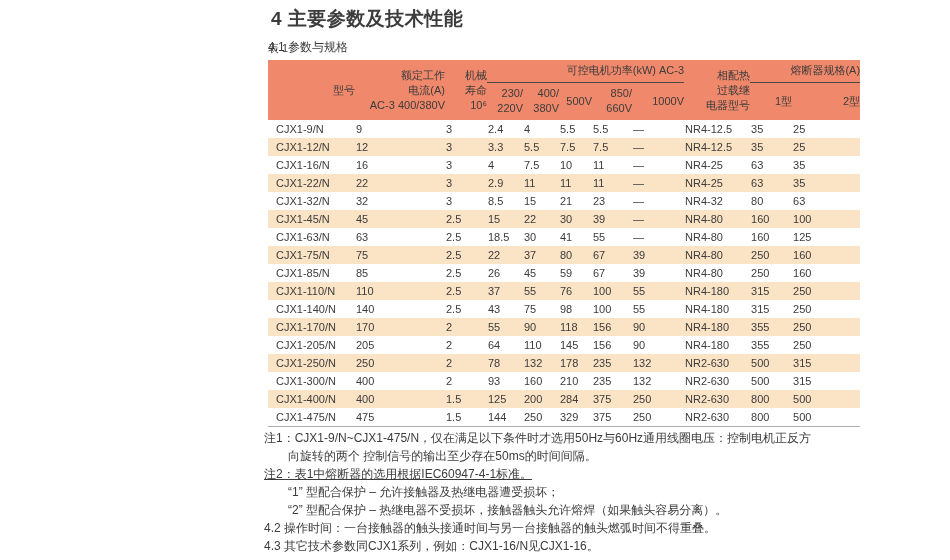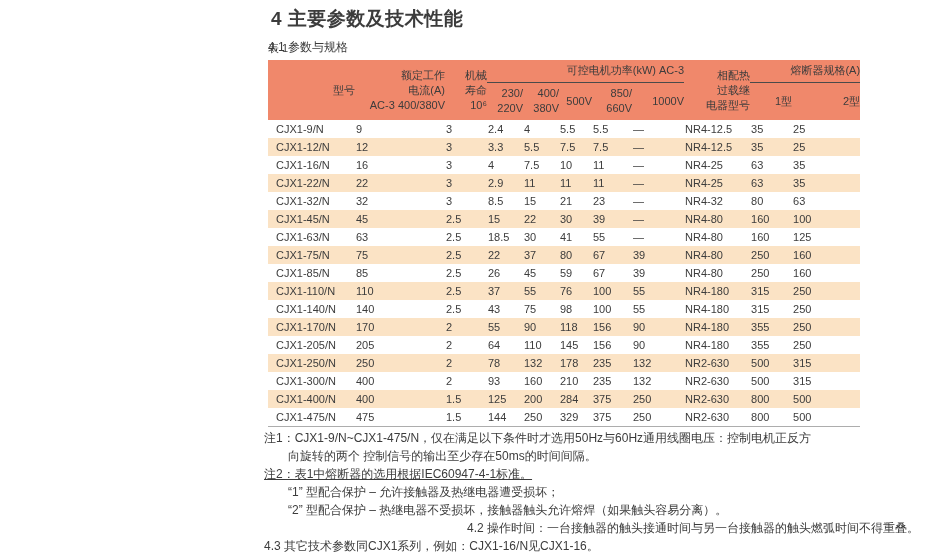--- a/index.html
+++ b/index.html
@@ -344,15 +344,15 @@
       </tbody>
   </table>
 </div>
 
 <div class="abs" id="notes">
     <div class="note-line" style="padding-left: 0px;">注1：CJX1-9/N~CJX1-475/N，仅在满足以下条件时才选用50Hz与60Hz通用线圈电压：控制电机正反方</div>
     <div class="note-line" style="padding-left: 24px;">向旋转的两个 控制信号的输出至少存在50ms的时间间隔。</div>
     <div class="note-line" style="padding-left: 0px; text-decoration: underline;">注2：表1中熔断器的选用根据IEC60947-4-1标准。</div>
     <div class="note-line" style="padding-left: 24px;">“1” 型配合保护 – 允许接触器及热继电器遭受损坏；</div>
     <div class="note-line" style="padding-left: 24px;">“2” 型配合保护 – 热继电器不受损坏，接触器触头允许熔焊（如果触头容易分离）。</div>
-    <div class="note-line" style="padding-left: 0px; text-align: right;">4.2 操作时间：一台接触器的触头接通时间与另一台接触器的触头燃弧时间不得重叠。</div>
+    <div class="note-line" style="padding-left: 0px;">4.2 操作时间：一台接触器的触头接通时间与另一台接触器的触头燃弧时间不得重叠。</div>
     <div class="note-line" style="padding-left: 0px;">4.3 其它技术参数同CJX1系列，例如：CJX1-16/N见CJX1-16。</div>
   </div>
 
 </body></html>

